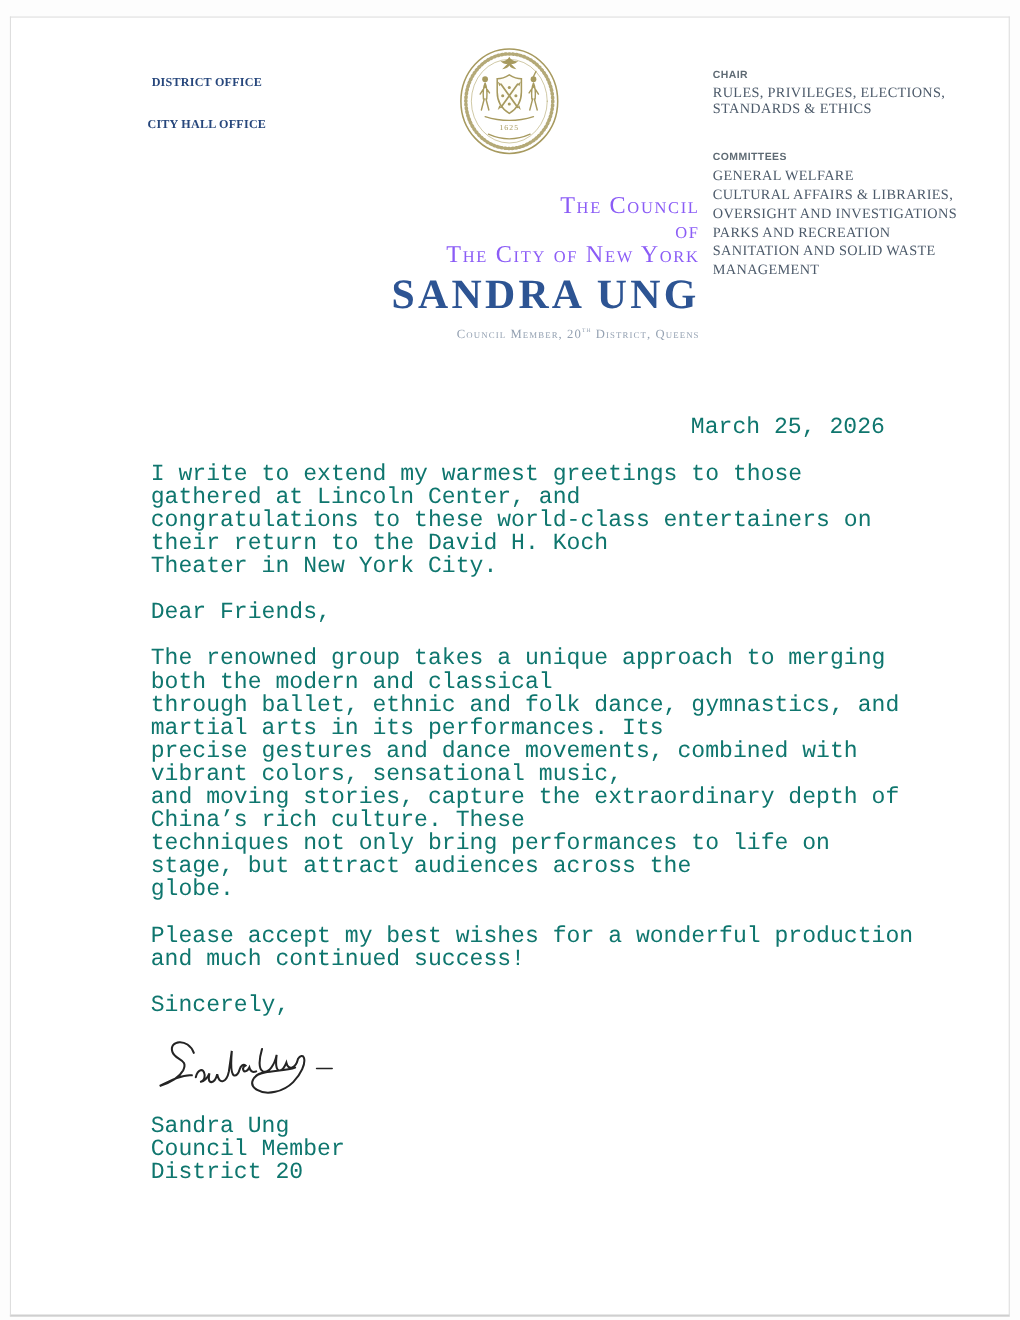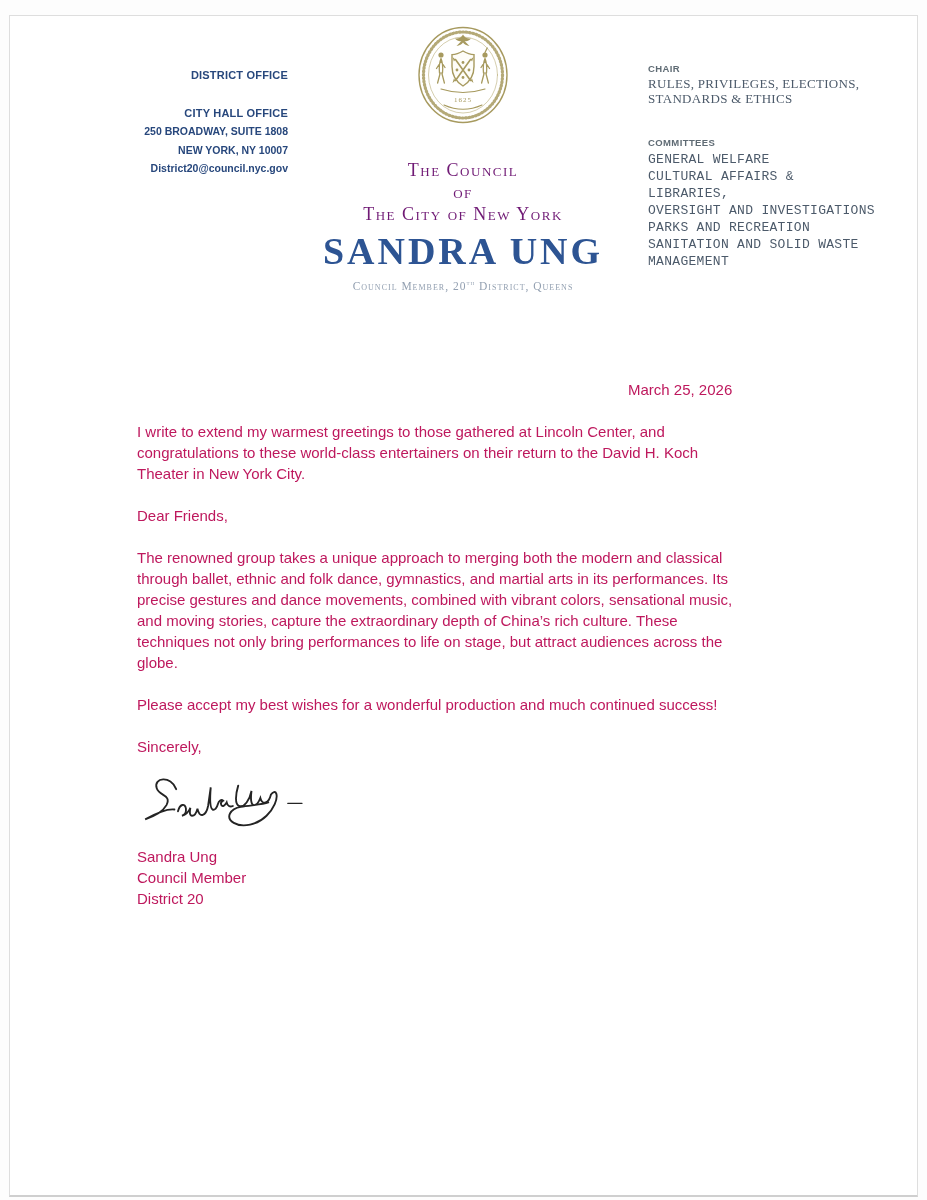--- a/index.html
+++ b/index.html
@@ -10,33 +10,33 @@
   }
   .sheet-frame {
     position:absolute; left:9px; right:9px; top:15px; bottom:3px;
     border:1px solid #dedede; border-bottom:2px solid #cfcfcf;
     background:#ffffff; pointer-events:none;
   }
   .content { position:absolute; inset:0; }
 
   
   .col-left {
-    position:absolute; left:88px; top:66px; width:200px; text-align:right;
-    color:#27477c; font-family:Liberation Sans, sans-serif; font-weight:bold;
+    position:absolute; left:88px; top:66px; width:200px; text-align:center;
+    color:#27477c; font-family:Liberation Serif, serif; font-weight:bold;
     font-size:10.5px; line-height:18.6px;
   }
   .office-title { font-size:11px; letter-spacing:0.2px; }
   .office-lines { white-space:pre-line; }
   .office-block + .office-block { margin-top:19px; }
 
-  .col-center { position:absolute; left:290px; top:25px; width:346px; text-align:center; }
+  .col-center { position:absolute; left:290px; top:42px; width:346px; text-align:right; }
   .seal { display:block; margin:0 auto; }
   .org-lines {
-    margin-top:34px; color:#701a75; font-family:"Liberation Serif", serif;
-    font-variant:small-caps; font-size:18px; line-height:22px; letter-spacing:1.5px;
+    margin-top:34px; color:#8b5cf6; font-family:"Liberation Serif", serif;
+    font-variant:small-caps; font-size:22px; line-height:22px; letter-spacing:1.5px;
     white-space:pre-line;
   }
   .member-name {
     margin-top:6px; color:#2d5493; font-family:"Liberation Serif", serif;
     font-weight:bold; font-size:38px; line-height:40px; letter-spacing:3px;
   }
   .member-subtitle {
     margin-top:8px; color:#93a0b1; font-family:"Liberation Serif", serif;
     font-variant:small-caps; font-size:11.5px; letter-spacing:1px;
   }
@@ -46,49 +46,46 @@
   .side-heading {
     font-family:"Liberation Sans", sans-serif; font-weight:bold;
     font-size:9.5px; color:#5f6b74; letter-spacing:0.4px; line-height:13px;
     margin-bottom:2px;
   }
   .side-lines {
     font-family:"Liberation Serif", serif; font-size:13px; color:#4c5a6a;
     line-height:14.5px; white-space:pre-line; letter-spacing:0.3px;
   }
   .committees-block { margin-top:30px; }
-  .committees-block .side-lines { line-height:17px;font-family:Liberation Mono, monospace; }
+  .committees-block .side-lines { line-height:17px; }
 
   
   .letter {
     position:absolute; left:137px; top:379px; width:700px;
-    font-family:Liberation Sans, sans-serif; font-size:15px; line-height:21px;
-    color:#be185d;
+    font-family:Liberation Mono, monospace; font-size:21px; line-height:21px;
+    color:#0f766e;
   }
   .date-line { margin:0 0 0 491px; }
   .letter p { margin:21px 0 0 0; white-space:pre-line; }
   .signature-image { display:block; margin:9px 0 0 2px; }
   .sig-block { margin-top:0; white-space:pre-line; }
 </style>
 </head>
 <body>
 
 <div class="page">
   <div class="sheet-frame"></div>
   <div class="content">
 
     <div class="col-left">
       <div class="office-block">
         <div class="office-title">DISTRICT OFFICE</div>
       </div>
       <div class="office-block">
         <div class="office-title">CITY HALL OFFICE</div>
-        <div class="office-lines">250 BROADWAY, SUITE 1808
-NEW YORK, NY 10007
-District20@council.nyc.gov</div>
       </div>
     </div>
 
     <div class="col-center">
       <svg class="seal" viewBox="0 0 92 100" width="92" height="100" fill="none" stroke-linecap="round">
         <ellipse cx="46" cy="50" rx="44" ry="47.5" stroke="#a79a5f" stroke-width="1.4"></ellipse>
         <ellipse cx="46" cy="50" rx="39.5" ry="43" stroke="#a79a5f" stroke-width="3.2" stroke-dasharray="1,2.4" opacity="0.85"></ellipse>
         <ellipse cx="46" cy="50" rx="34.5" ry="38" stroke="#b3a76e" stroke-width="0.8" opacity="0.7"></ellipse>
         <path d="M46,9.5 c-1.5,3 -4.5,4.5 -8,4 c2,2.5 4.5,3 6.5,2.5 l-5,5 c3,-0.5 5.5,-1.5 6.5,-3.5 c1,2 3.5,3 6.5,3.5 l-5,-5 c2,0.5 4.5,0 6.5,-2.5 c-3.5,0.5 -6.5,-1 -8,-4 z" fill="#a79a5f" stroke="none"></path>
         <circle cx="24" cy="30" r="2.6" fill="#a79a5f" stroke="none"></circle>

